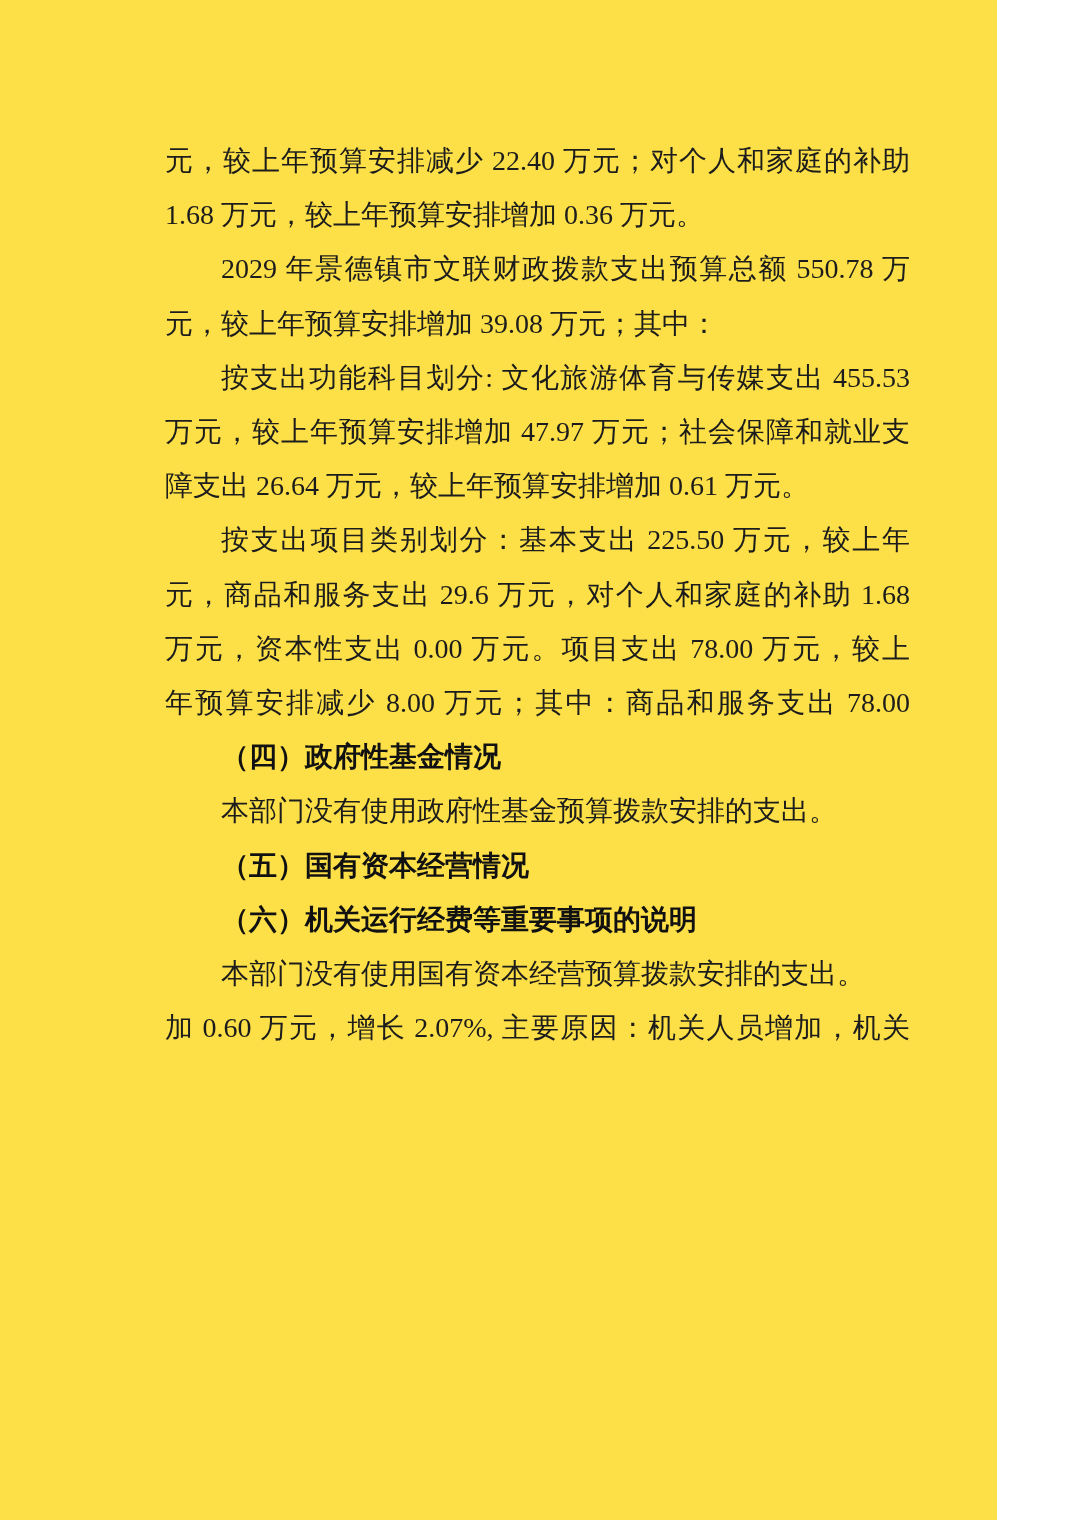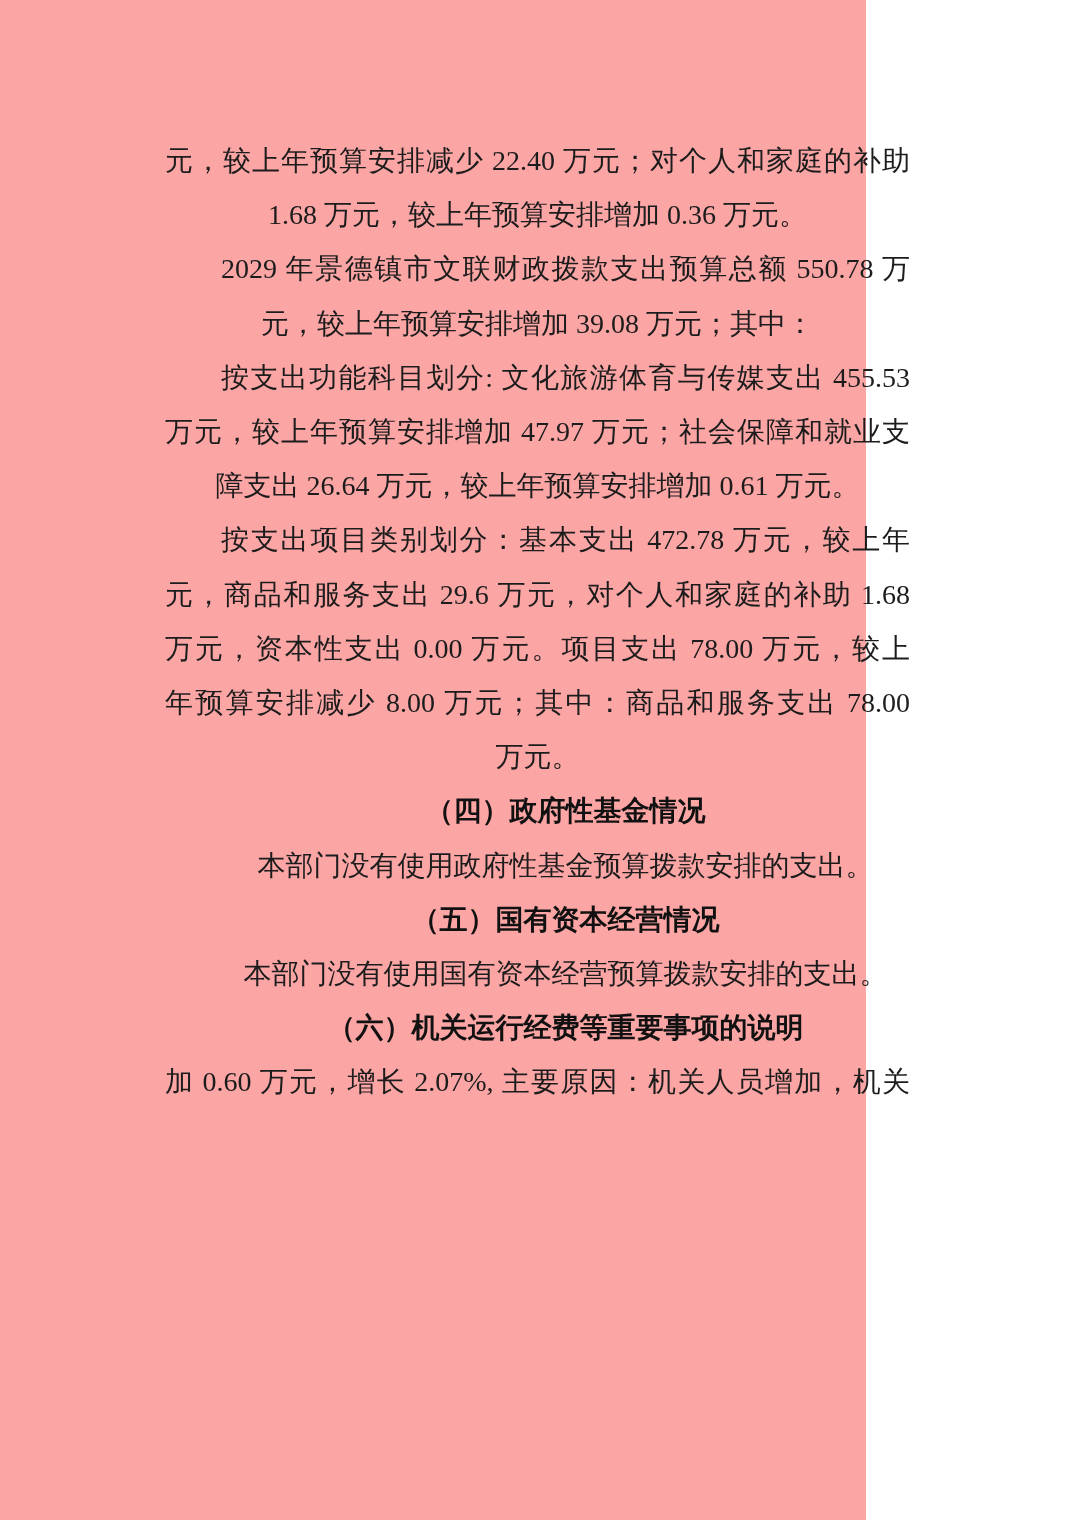--- a/index.html
+++ b/index.html
@@ -7,34 +7,34 @@
     padding: 0;
     background: #ffffff;
   }
   body {
     width: 1074px;
     height: 1520px;
     overflow: hidden;
   }
   .page {
     box-sizing: border-box;
-    width: 866px;
+    width: 997px;
     height: 1520px;
     padding: 134px 164px 0 165px;
-    background: #fca5a5;
+    background: #fde047;
   }
   .doc-body {
     width: 745px;
   }
   .line {
     font-family: "Liberation Serif", "DejaVu Serif", serif;
     font-size: 28px;
     line-height: 54.2px;
     color: #1c1c1c;
-    text-align: center;
+    text-align: left;
     overflow: hidden;
   }
   .j {
     text-align: justify;
     text-align-last: justify;
   }
   .h {
     font-weight: 700;
     color: #111111;
   }
@@ -47,25 +47,24 @@
 
 <div class="page">
   <div class="doc-body">
       <div class="line j">元，较上年预算安排减少 22.40 万元；对个人和家庭的补助</div>
       <div class="line">1.68 万元，较上年预算安排增加 0.36 万元。</div>
       <div class="line j ind">2029 年景德镇市文联财政拨款支出预算总额 550.78 万</div>
       <div class="line">元，较上年预算安排增加 39.08 万元；其中：</div>
       <div class="line j ind">按支出功能科目划分: 文化旅游体育与传媒支出 455.53</div>
       <div class="line j">万元，较上年预算安排增加 47.97 万元；社会保障和就业支</div>
       <div class="line">障支出 26.64 万元，较上年预算安排增加 0.61 万元。</div>
-      <div class="line j ind">按支出项目类别划分：基本支出 472.78 万元，较上年</div>
+      <div class="line j ind">按支出项目类别划分：基本支出 225.50 万元，较上年</div>
       <div class="line j">元，商品和服务支出 29.6 万元，对个人和家庭的补助 1.68</div>
       <div class="line j">万元，资本性支出 0.00 万元。项目支出 78.00 万元，较上</div>
       <div class="line j">年预算安排减少 8.00 万元；其中：商品和服务支出 78.00</div>
-      <div class="line">万元。</div>
       <div class="line h ind">（四）政府性基金情况</div>
       <div class="line ind">本部门没有使用政府性基金预算拨款安排的支出。</div>
       <div class="line h ind">（五）国有资本经营情况</div>
+      <div class="line h ind">（六）机关运行经费等重要事项的说明</div>
       <div class="line ind">本部门没有使用国有资本经营预算拨款安排的支出。</div>
-      <div class="line h ind">（六）机关运行经费等重要事项的说明</div>
       <div class="line j">加 0.60 万元，增长 2.07%, 主要原因：机关人员增加，机关</div>
     </div>
 </div>
 
 </body></html>

